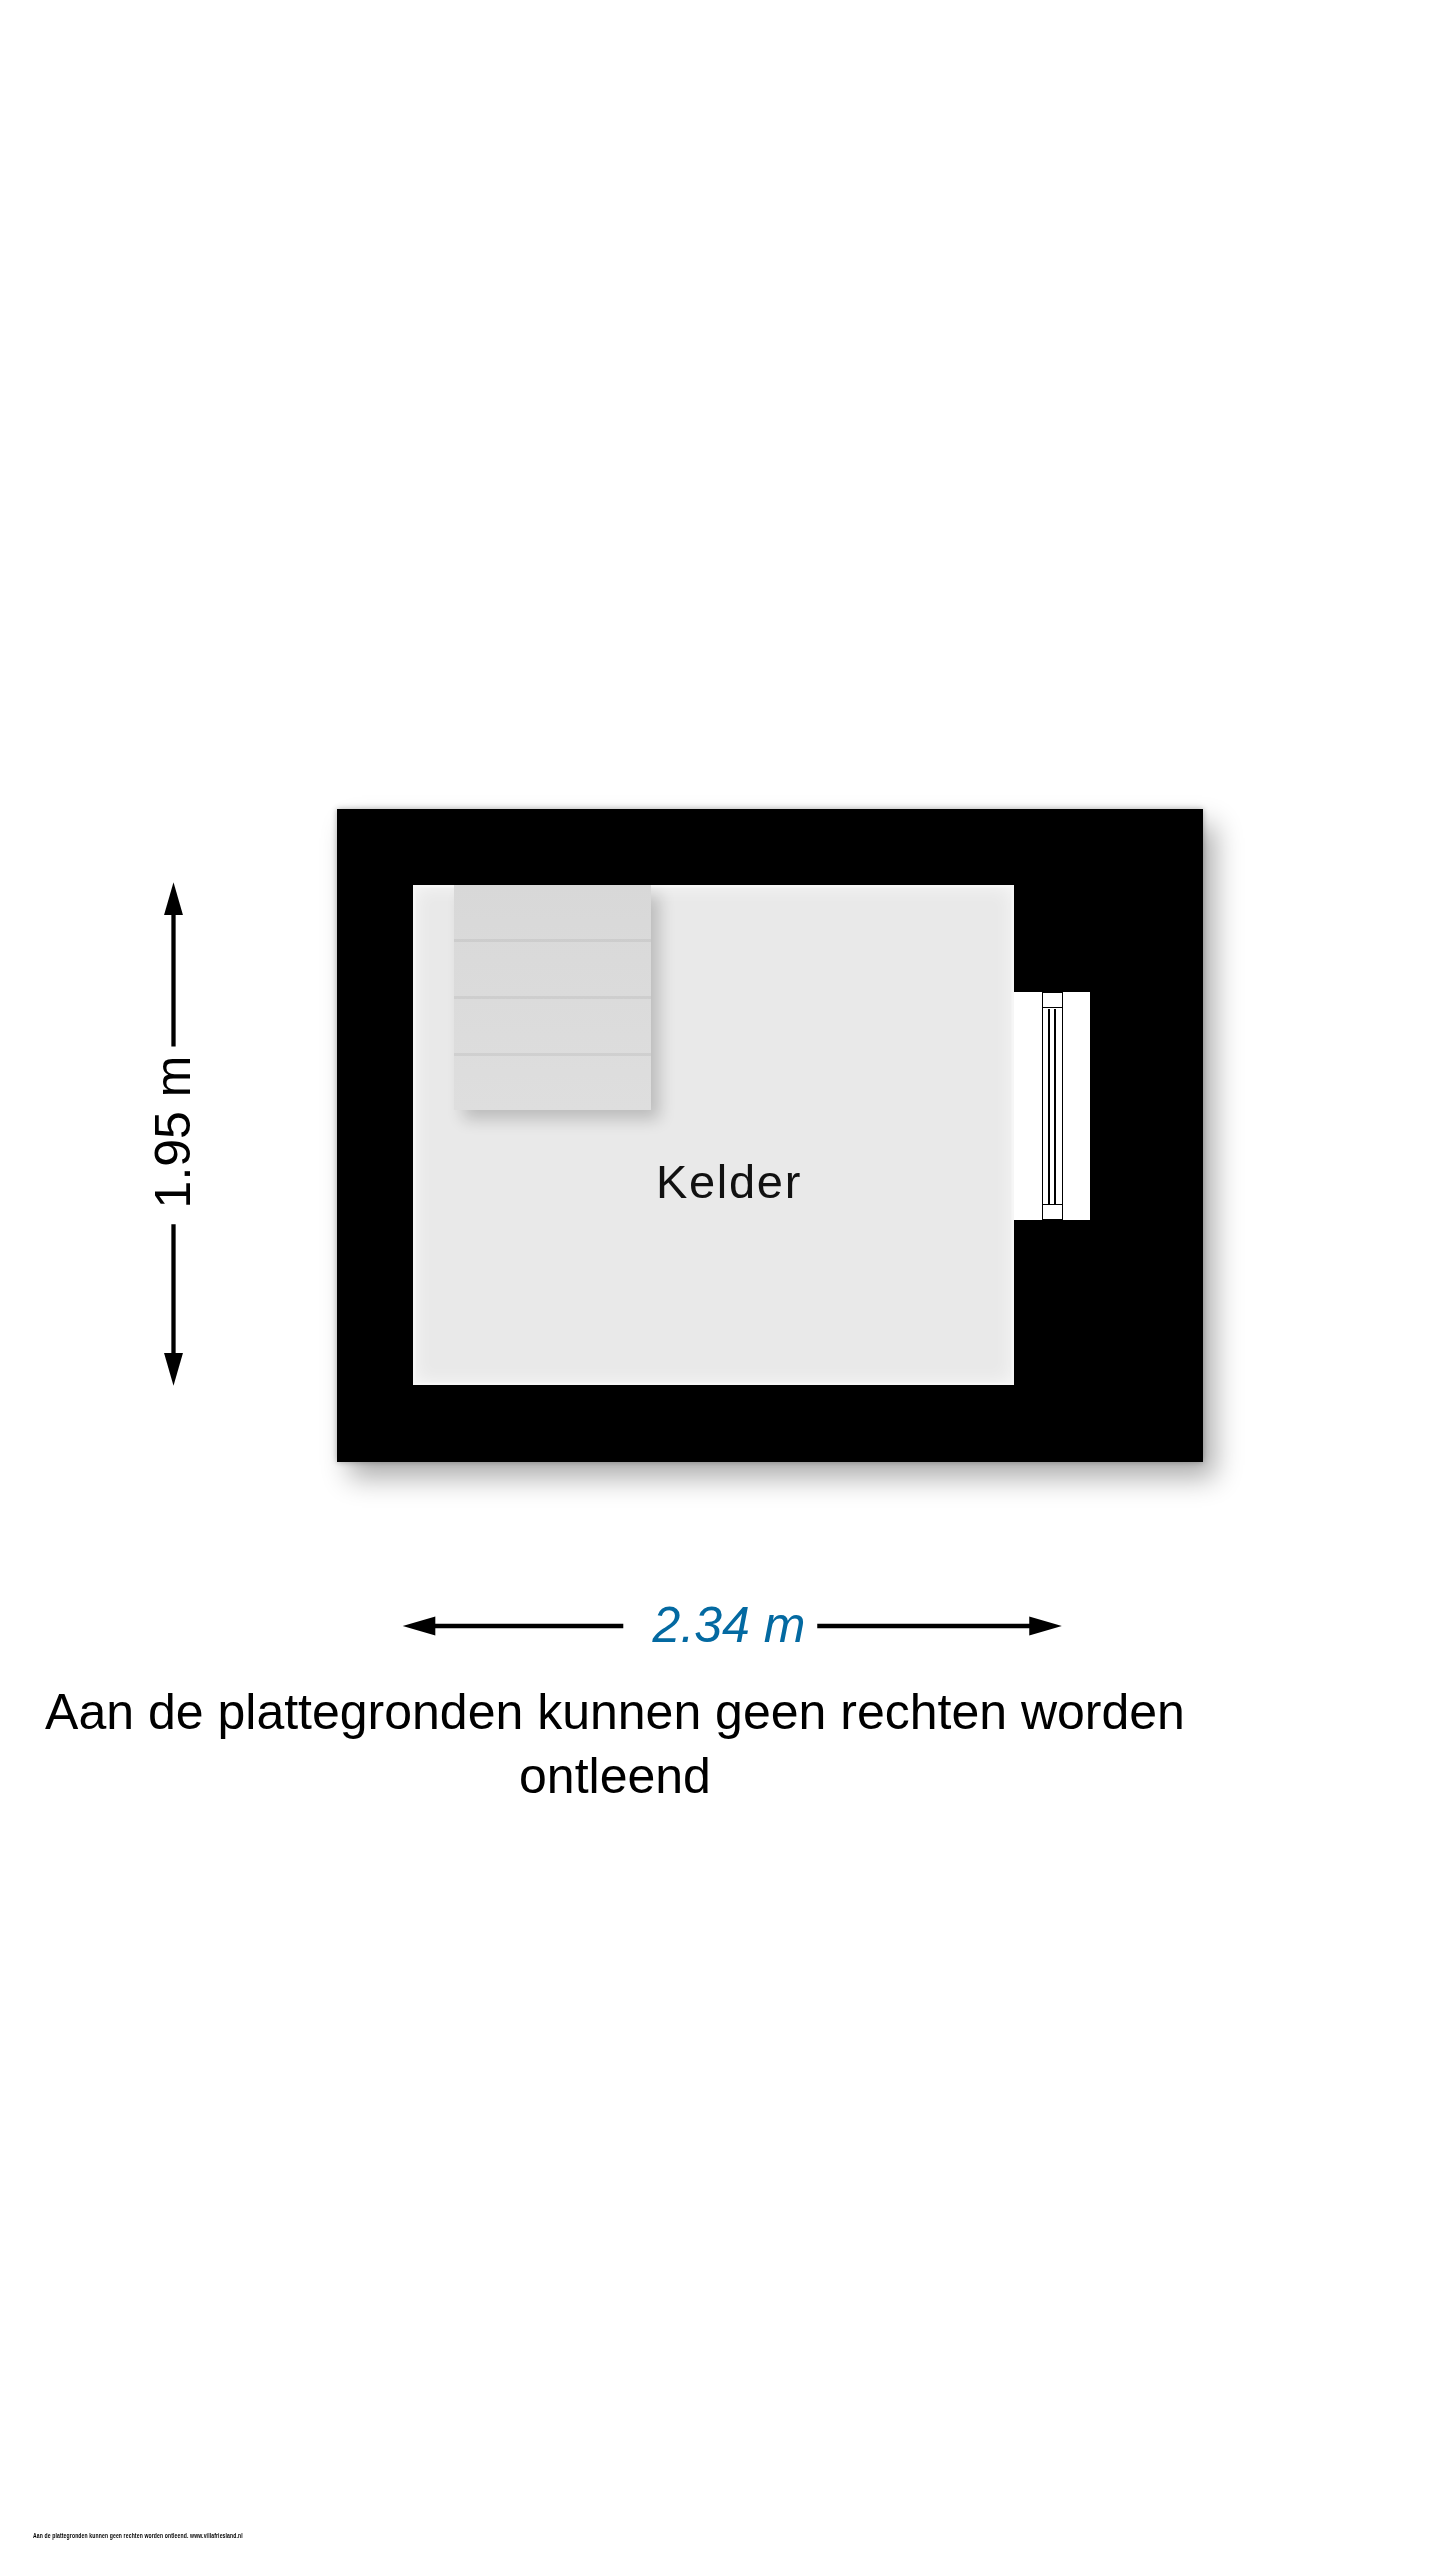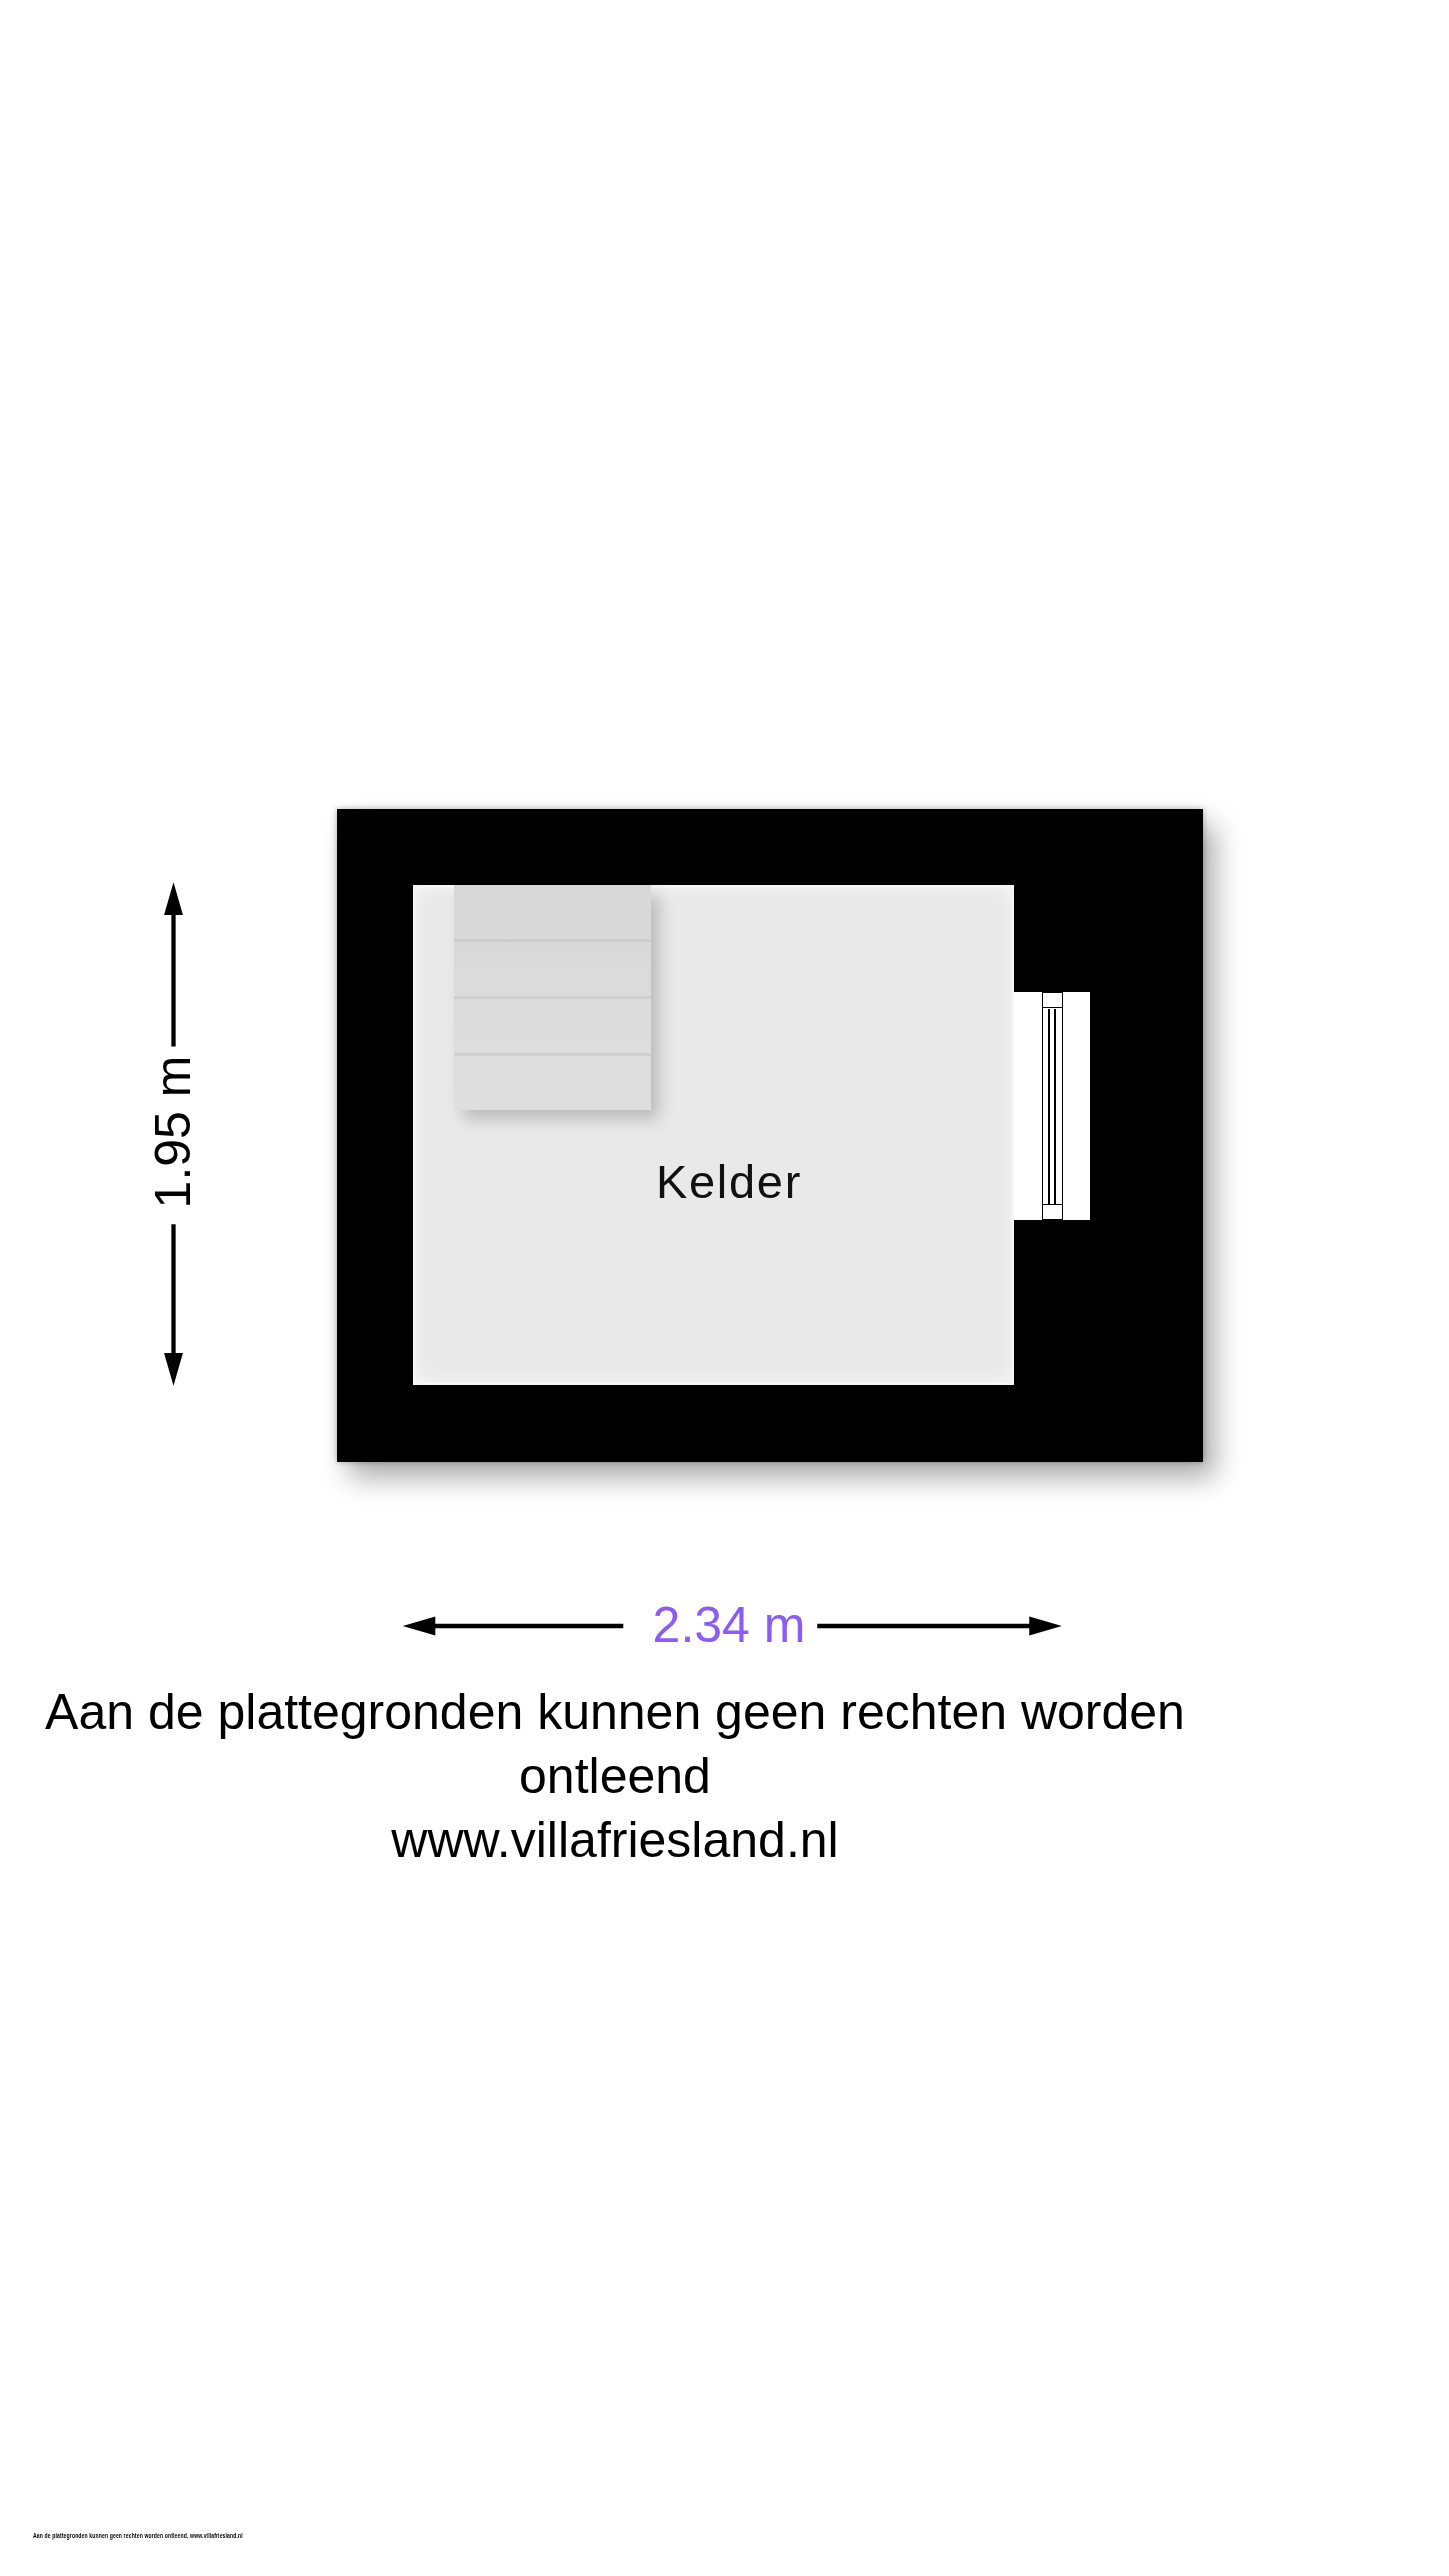--- a/index.html
+++ b/index.html
@@ -64,22 +64,22 @@
   .vdim-svg { position: absolute; left: 146px; top: 872px; }
   .hdim-svg { position: absolute; left: 395px; top: 1600px; }
   .vdim-label {
     position: absolute; left: 173px; top: 1132px;
     transform: translate(-50%, -50%) rotate(-90deg);
     font-size: 50px; white-space: nowrap; color: #000;
   }
   .hdim-label {
     position: absolute; left: 729px; top: 1625px;
     transform: translate(-50%, -50%);
-    font-size: 50px; white-space: nowrap; color: #8b5cf6;
-    background: #fff; padding: 0 10.3px;
+    font-size: 50px; white-space: nowrap; color: #0369a1;
+    background: #fff; padding: 0 10.3px; font-style: italic;
   }
 
   
   .disclaimer {
     position: absolute; left: 0; top: 1680px; width: 1230px;
     text-align: center; font-size: 50px; line-height: 64px; color: #000;
   }
   .fineprint {
     position: absolute; left: 33px; top: 2531px;
     font-size: 7.7px; font-weight: bold; color: #000;
@@ -118,19 +118,18 @@
   <svg class="hdim-svg" width="678" height="52" viewBox="0 0 790 60">
     <polygon points="9,30 47,19 47,41" fill="#000"></polygon>
     <line x1="41" y1="30" x2="266" y2="30" stroke="#000" stroke-width="5"></line>
     <line x1="492" y1="30" x2="745" y2="30" stroke="#000" stroke-width="5"></line>
     <polygon points="777,30 739,19 739,41" fill="#000"></polygon>
   </svg>
   <div class="hdim-label">2.34 m</div>
 
   <div class="disclaimer">
     <div>Aan de plattegronden kunnen geen rechten worden ontleend</div>
-    <div>www.villafriesland.nl</div>
   </div>
 
   <div class="fineprint">Aan de plattegronden kunnen geen rechten worden ontleend. www.villafriesland.nl</div>
 
 </div>
 
 
 </body></html>

